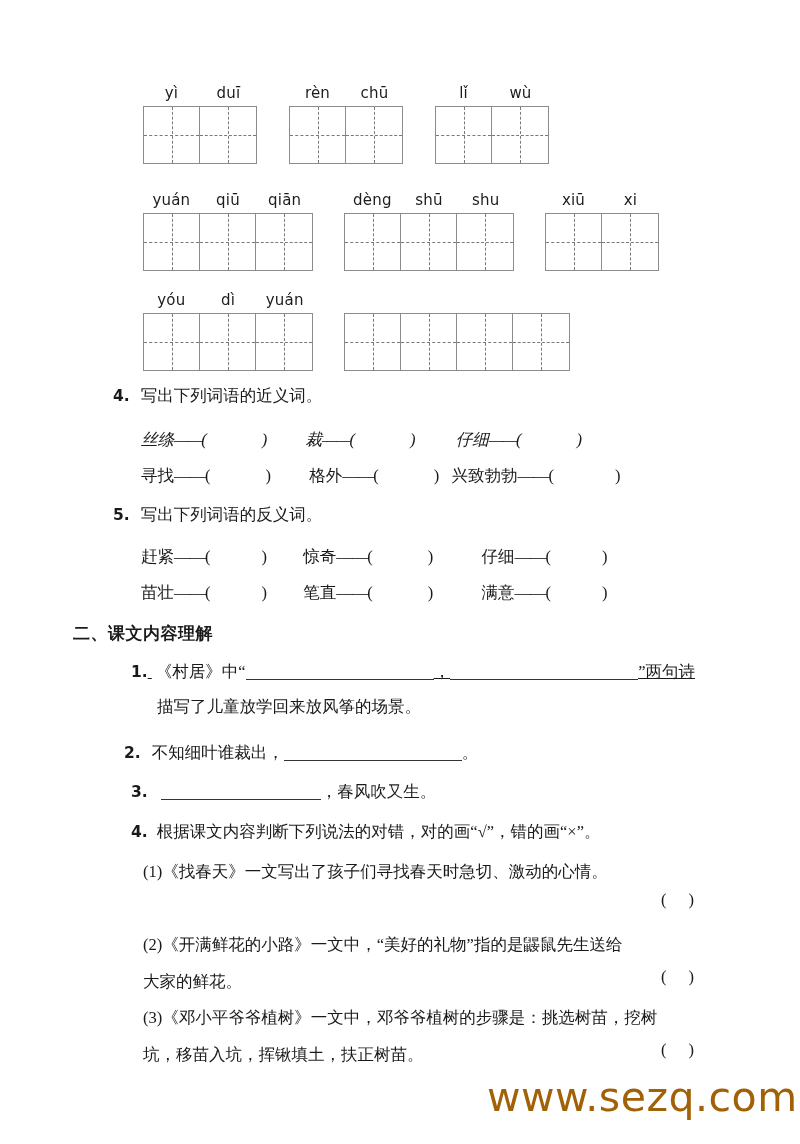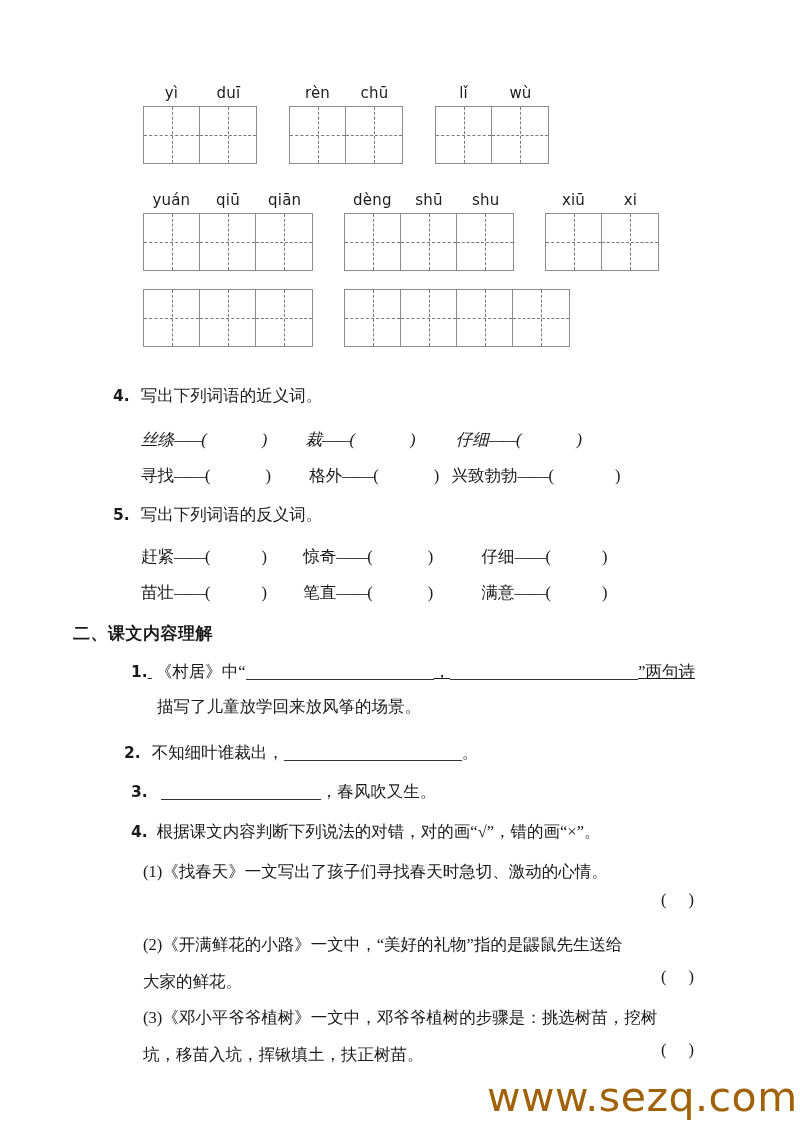--- a/index.html
+++ b/index.html
@@ -205,20 +205,25 @@
       </div>
       <div class="tzg">
         <div class="tzg-cell"></div>
         <div class="tzg-cell"></div>
       </div>
     </div>
   </div>
 
   <div class="grid-row" style="left:143px; top:285px; gap:31px;">
     <div class="grid-group">
+      <div class="pinyin-line">
+        <span class="pinyin-cell">yóu</span>
+        <span class="pinyin-cell">dì</span>
+        <span class="pinyin-cell">yuán</span>
+      </div>
       <div class="tzg">
         <div class="tzg-cell"></div>
         <div class="tzg-cell"></div>
         <div class="tzg-cell"></div>
       </div>
     </div>
     <div class="grid-group">
       <div class="tzg">
         <div class="tzg-cell"></div>
         <div class="tzg-cell"></div>

